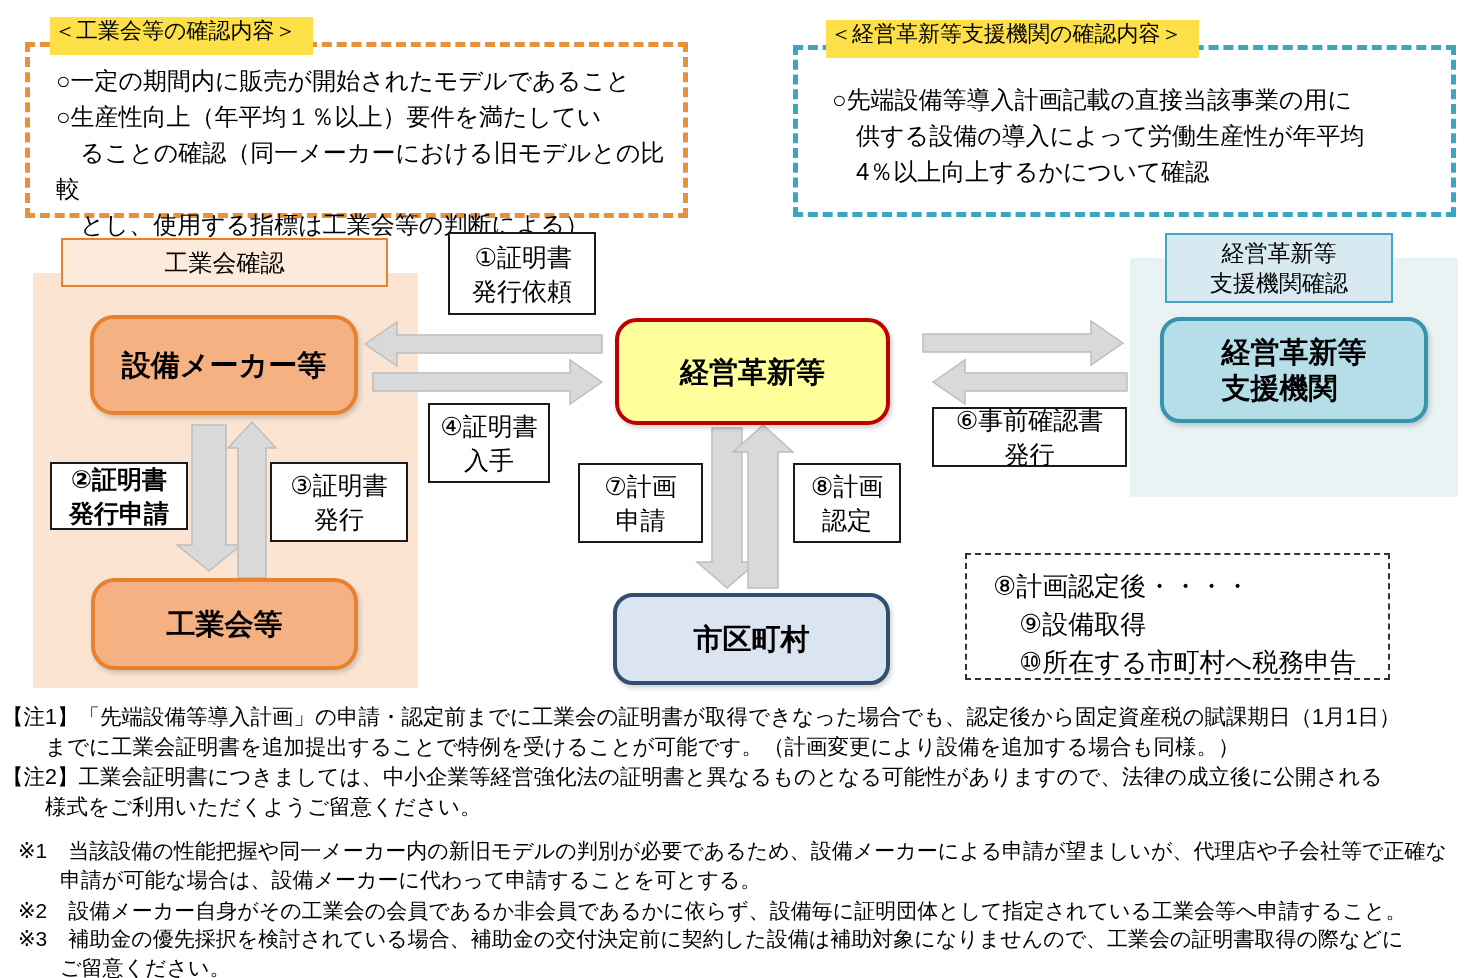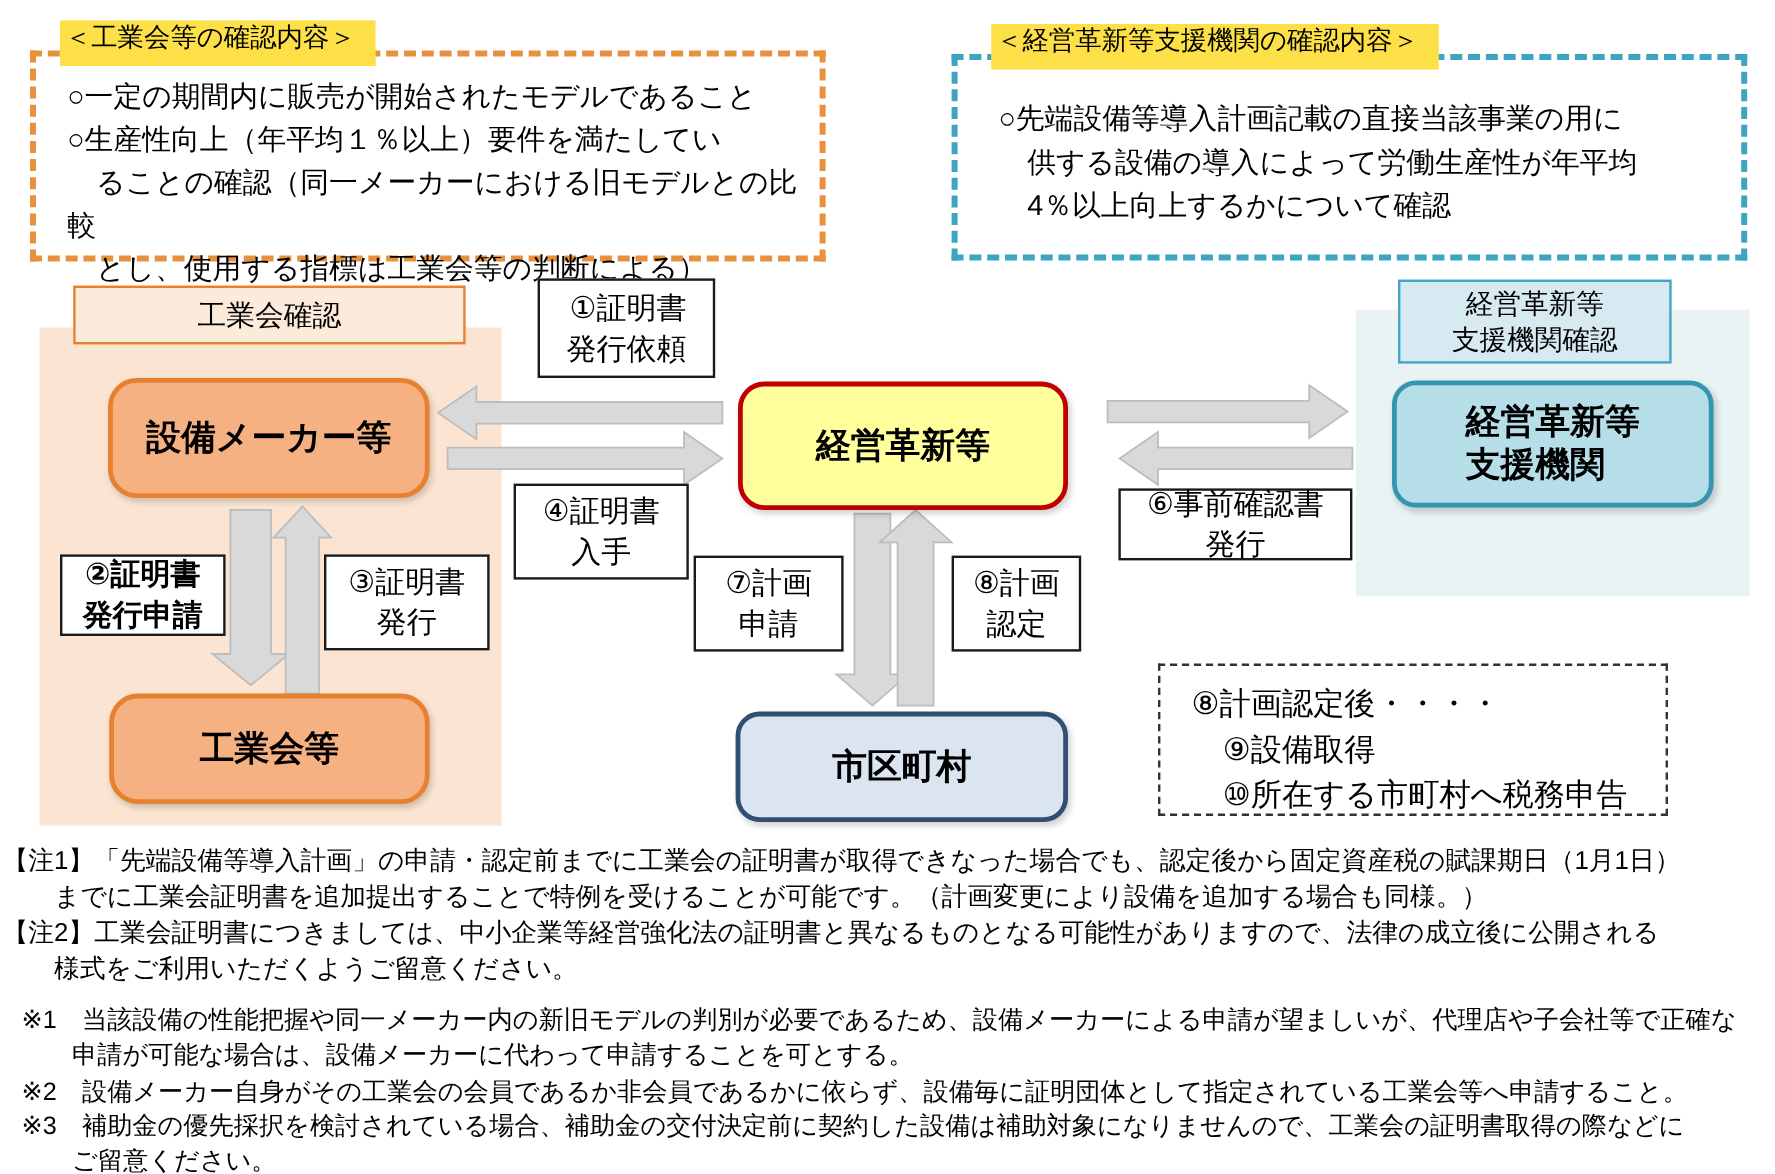--- a/index.html
+++ b/index.html
@@ -35,21 +35,21 @@
   #sme{left:615px;top:318px;width:275px;height:107px;background:#FFFF9C;border:4px solid #C00000;border-radius:22px;}
   #muni{left:613px;top:593px;width:277px;height:92px;background:#DBE5F1;border:4px solid #31506F;border-radius:20px;}
   #org{left:1160px;top:317px;width:268px;height:106px;background:#B6DEE8;border:4px solid #3695AE;border-radius:20px;}
 
   
   .steplabel{position:absolute;background:#fff;border:2px solid #1a1a1a;display:flex;align-items:center;justify-content:center;
              text-align:center;font-size:25px;line-height:34px;box-sizing:border-box;}
   #s1{left:448px;top:232px;width:148px;height:83px;text-align:right;}
   #s2{left:50px;top:462px;width:138px;height:68px;font-weight:bold;}
   #s3{left:270px;top:462px;width:138px;height:80px;}
-  #s4{left:428px;top:403px;width:146px;height:80px;}
+  #s4{left:428px;top:403px;width:122px;height:80px;}
   #s5{left:932px;top:233px;width:195px;height:77px;}
   #s6{left:932px;top:407px;width:195px;height:60px;}
   #s7{left:578px;top:463px;width:125px;height:80px;}
   #s8{left:793px;top:463px;width:108px;height:80px;}
 
   
   #post-box{position:absolute;left:965px;top:553px;width:425px;height:127px;border:2px dashed #333;
             box-sizing:border-box;font-size:26px;line-height:38px;padding:12px 0 0 26px;background:#fff;}
 
   

